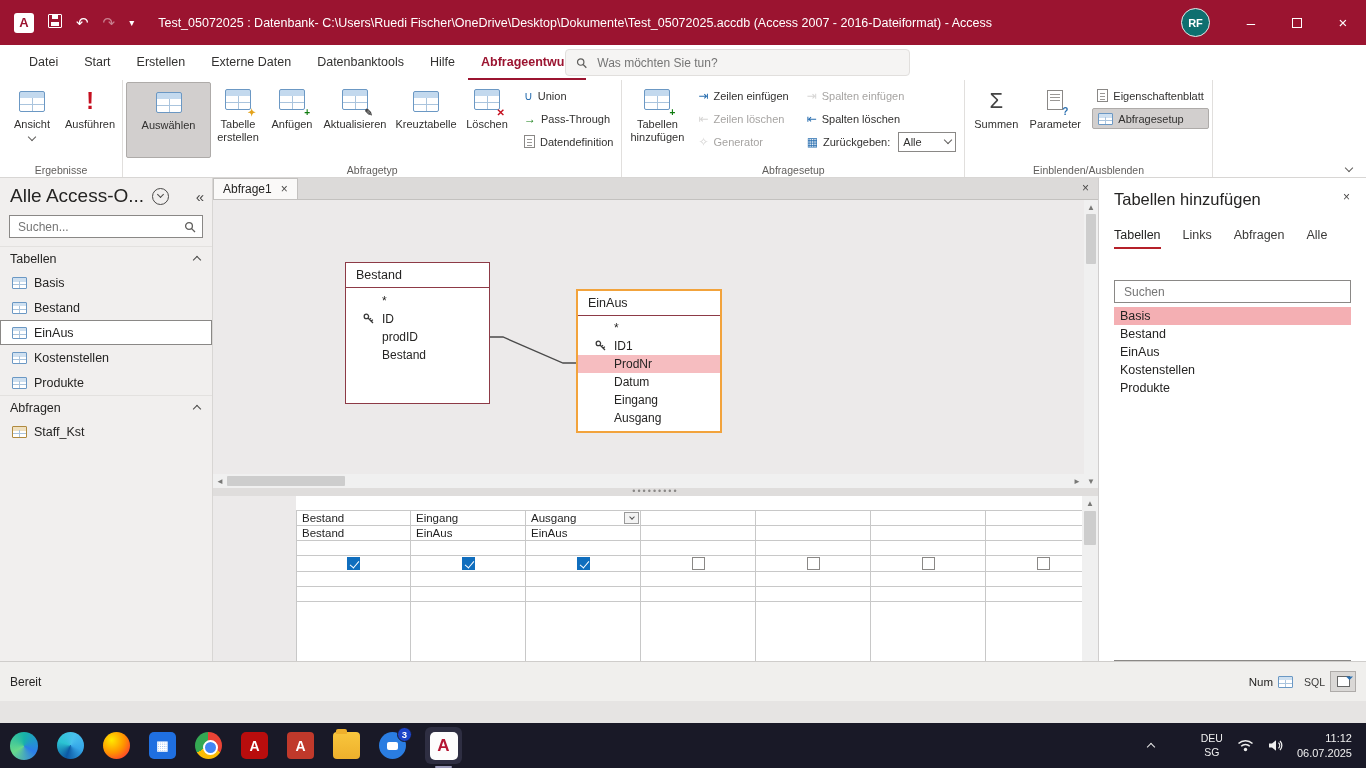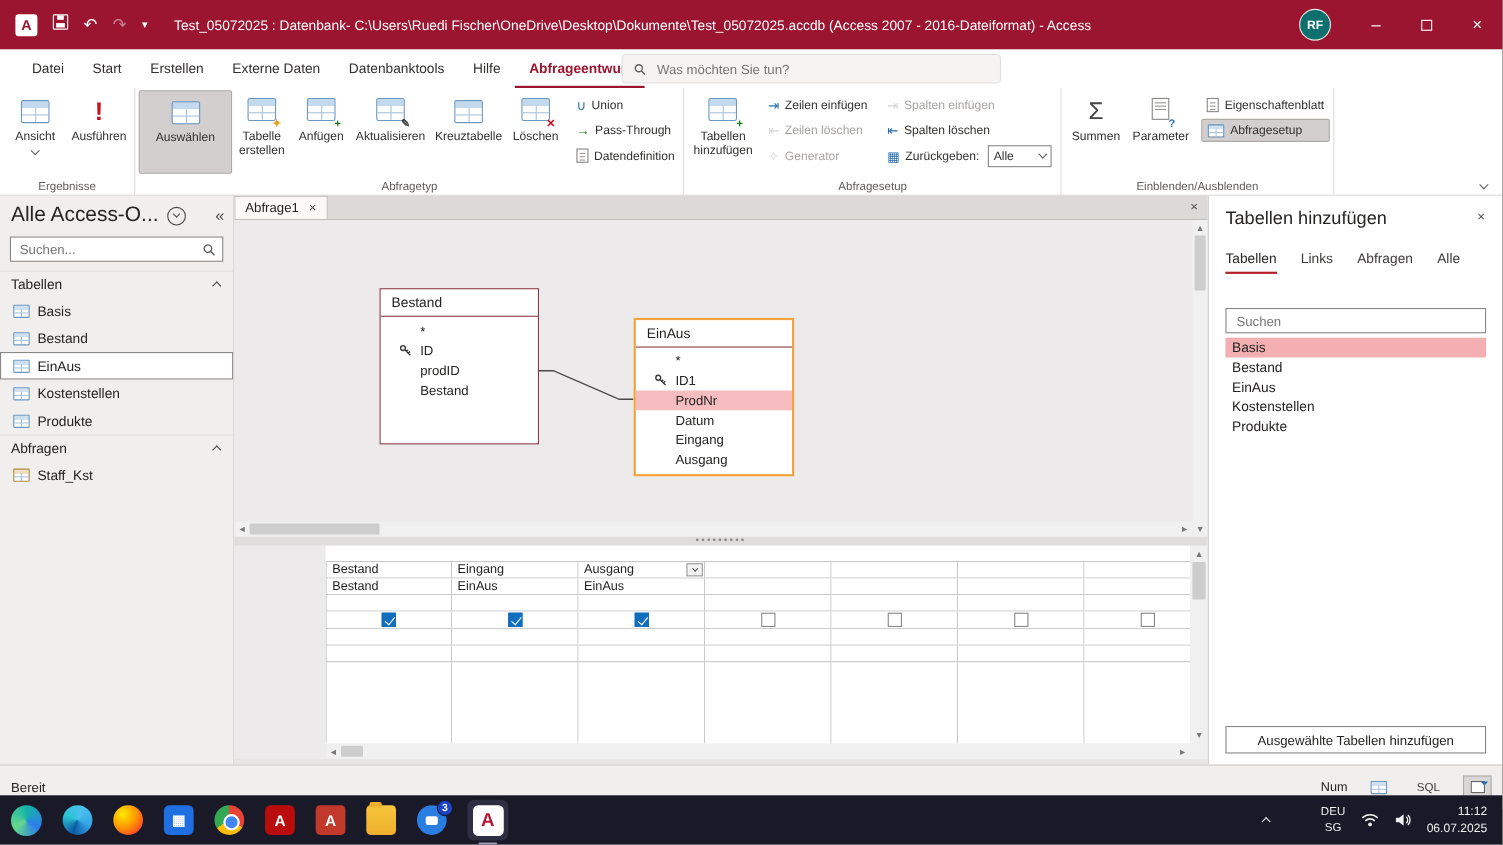--- a/index.html
+++ b/index.html
@@ -135,22 +135,22 @@
   .ptab{font-size:12.5px;color:#3b3a39;padding-bottom:5px;border-bottom:2.5px solid transparent;}
   .ptab.active{color:#252423;border-bottom-color:#b52029;}
   #panel-search{position:absolute;left:15px;right:15px;top:102px;height:23px;border:1px solid #8a8886;display:flex;align-items:center;padding:0 7px;}
   #panel-search input{border:none;outline:none;width:100%;font-size:12px;color:#323130;font-family:"Liberation Sans",sans-serif;}
   #panel-list{position:absolute;left:15px;right:15px;top:129px;}
   .pitem{height:18px;display:flex;align-items:center;padding-left:6px;font-size:12.5px;color:#252423;}
   .pitem.sel{background:#F4AFB3;}
   #panel-add{position:absolute;left:15px;right:15px;bottom:10px;height:25px;border:1px solid #8a8886;background:#fff;display:flex;align-items:center;justify-content:center;font-size:12px;color:#252423;}
 
   
-  #statusbar{position:absolute;left:0;right:0;top:695px;height:40px;background:#f0efed;border-top:1px solid #cfcdcb;display:flex;align-items:center;padding:0 10px;font-size:12px;color:#252423;}
-  .sb-right{margin-left:auto;display:flex;align-items:center;gap:16px;}
+  #statusbar{position:absolute;left:0;right:0;top:661px;height:40px;background:#f0efed;border-top:1px solid #cfcdcb;display:flex;align-items:center;padding:0 10px;font-size:12px;color:#252423;}
+  .sb-right{margin-left:auto;display:flex;align-items:center;}
   .sbtn{height:21px;min-width:26px;display:flex;align-items:center;justify-content:center;font-size:10.5px;color:#3b3a39;padding:0 4px;border:1px solid transparent;}
   .sbtn.active{background:#dad8d6;border-color:#aeaba9;}
   .dsgn{display:inline-block;width:13px;height:11px;border:1px solid #666;position:relative;background:#fff;}
   .dsgn::after{content:"";position:absolute;right:-3px;top:-3px;width:0;height:0;border-left:5px solid transparent;border-bottom:5px solid #2a6fb0;transform:rotate(45deg);}
 
   
   #taskbar{position:absolute;left:0;right:0;bottom:0;height:45px;background:#191927;display:flex;align-items:center;color:#eee;}
   .tb-icons{display:flex;align-items:center;gap:19px;padding-left:10px;}
   .tkicon{width:27px;height:27px;border-radius:5px;position:relative;flex:none;display:flex;align-items:center;justify-content:center;font-weight:bold;}
   .orb{width:28px;height:28px;border-radius:50%;background:conic-gradient(#17b3a8,#2b7de9,#67d98b,#17b3a8);}

